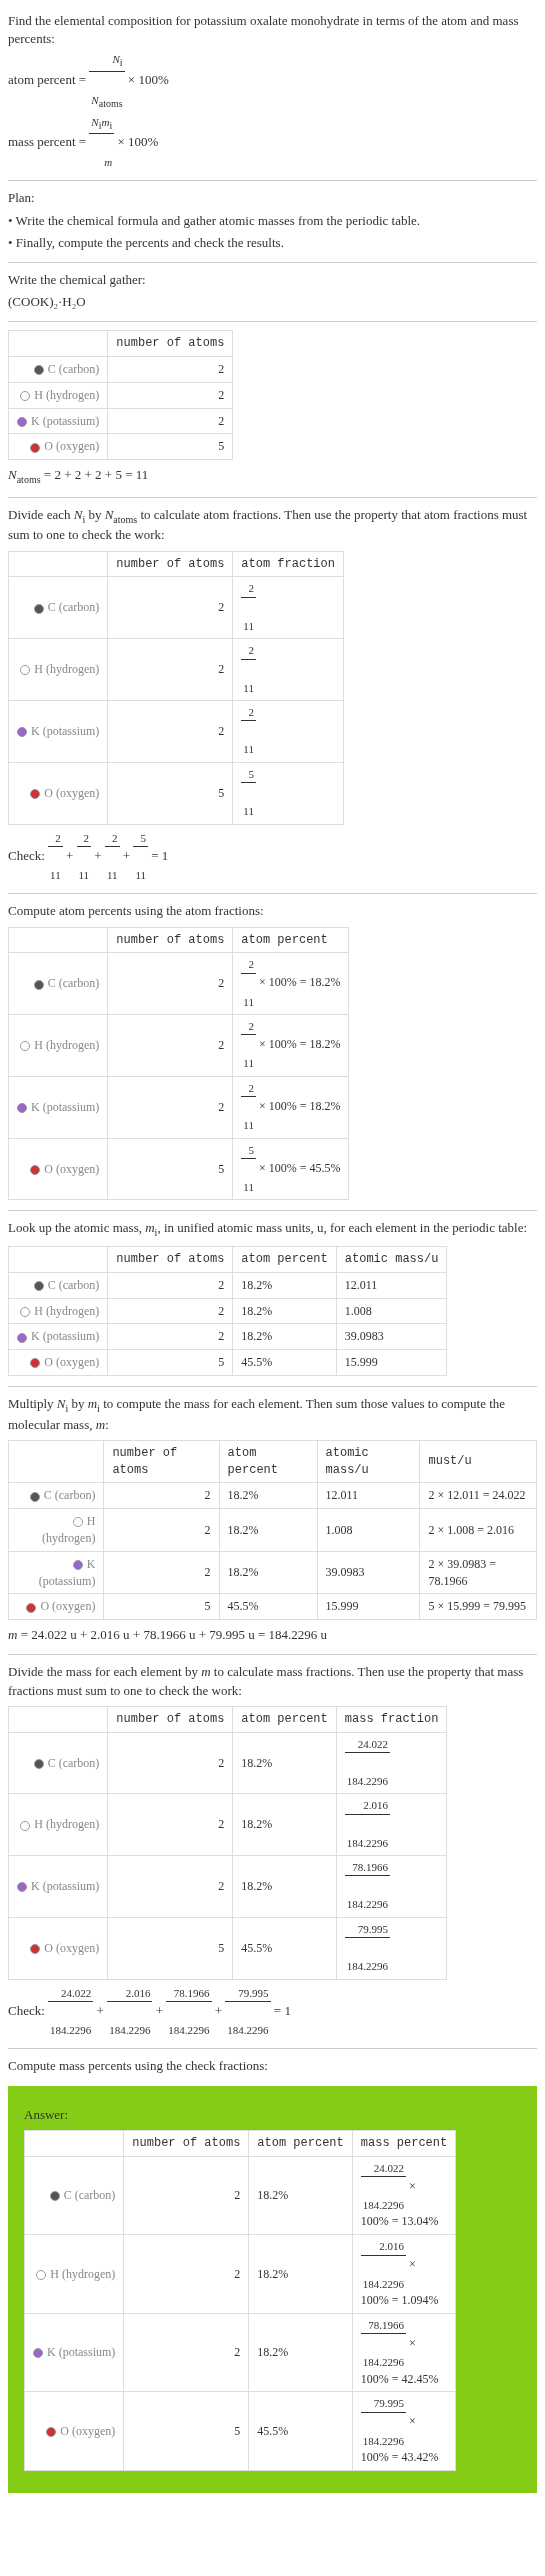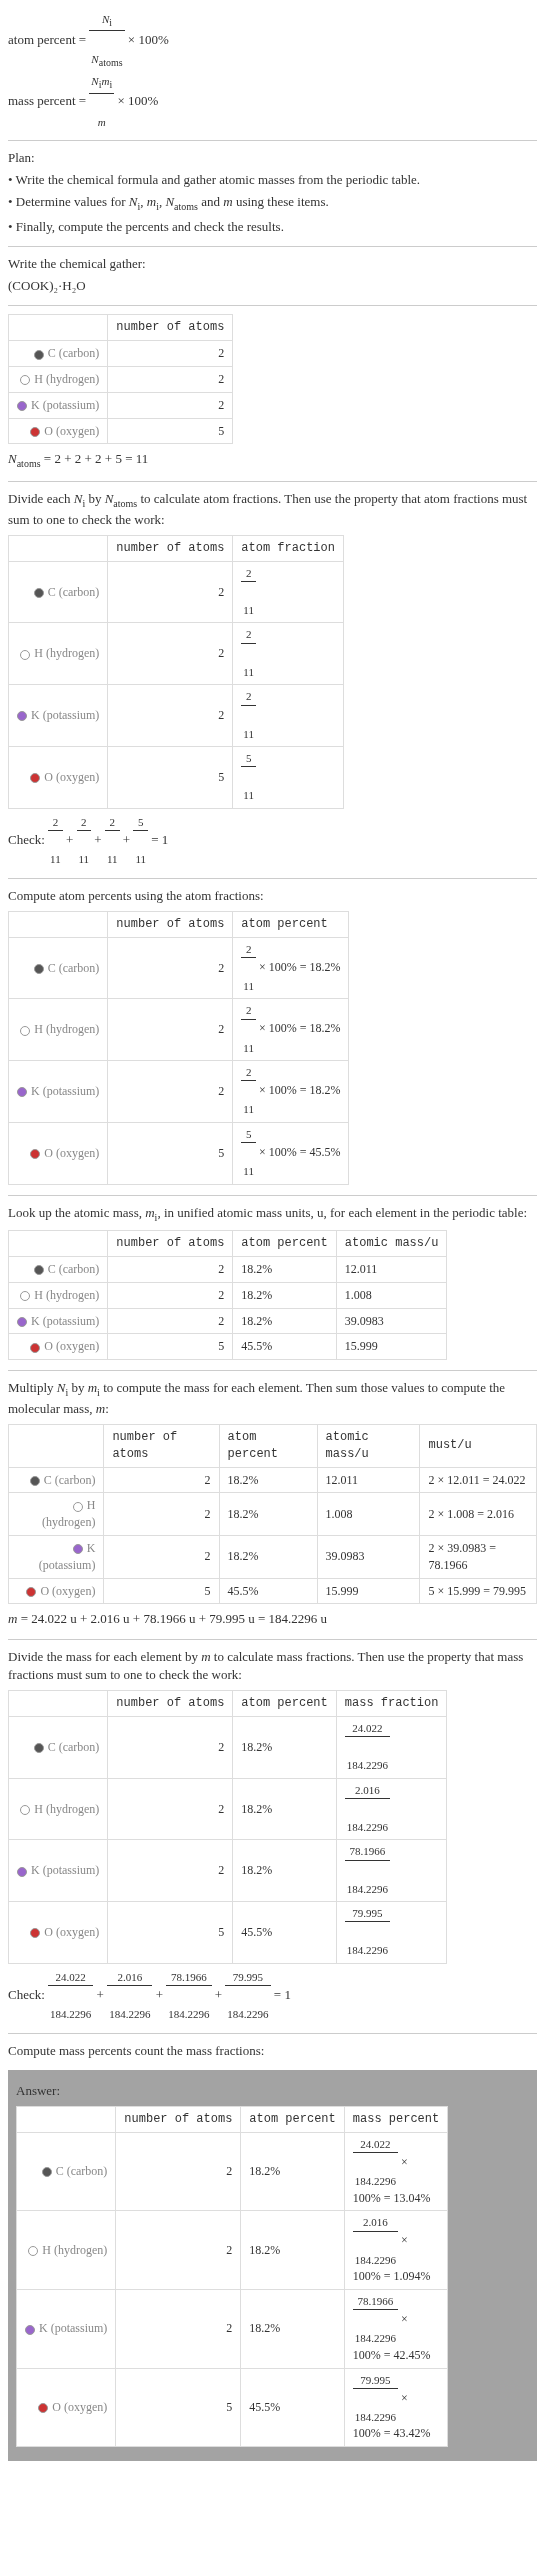--- a/index.html
+++ b/index.html
@@ -10,21 +10,21 @@
   background: #fff;
   width: 545px;
   padding: 8px;
   line-height: 1.4;
 }
 .section { margin-bottom: 10px; }
 hr { border: none; border-top: 1px solid #ccc; margin: 8px 0; }
 .frac {
   display: inline-block;
   vertical-align: middle;
-  text-align: center;
+  text-align: right;
   font-size: 11px;
 }
 .frac .num { display: block; border-bottom: 1px solid #333; padding: 0 2px; }
 .frac .den { display: block; padding: 0 2px; margin-top: 21px; }
 sub { font-size: 10px; vertical-align: sub; }
 .italic { font-style: italic; }
 table {
   border-collapse: collapse;
   margin: 6px 0;
   font-size: 12px;
@@ -44,52 +44,50 @@
   border-radius: 50%;
   margin-right: 4px;
   vertical-align: middle;
   border: 1px solid #999;
 }
 .dot-c { background: #555; }
 .dot-h { background: #fff; }
 .dot-k { background: #9966cc; }
 .dot-o { background: #cc3333; }
 .answer-box {
-  background: #a3a3a3;
-  padding: 8px;
+  background: #84cc16;
+  padding: 16px;
   margin-top: 4px;
 }
 .answer-label { font-weight: normal; margin-bottom: 6px; }
 .answer-box table { background: #fff; }
 .answer-box td, .answer-box th { background: #fff; }
 p { margin: 4px 0; }
 </style>
 </head>
 <body>
 
 <div class="section">
+  <p>Find the elemental composition for potassium oxalate monohydrate in terms of the atom and mass percents:</p>
   <p>
     <span>atom percent</span><span> = </span>
     <span class="frac"><span class="num"><span class="italic">N</span><sub>i</sub></span><span class="den"><span class="italic">N</span><sub>atoms</sub></span></span>
     <span> × 100%</span>
   </p>
   <p>
     <span>mass percent</span><span> = </span>
     <span class="frac"><span class="num"><span class="italic">N</span><sub>i</sub><span class="italic">m</span><sub>i</sub></span><span class="den italic">m</span></span>
     <span> × 100%</span>
   </p>
 </div>
 <hr>
 
 <div class="section">
   <p>Plan:</p>
   <p>• Write the chemical formula and gather atomic masses from the periodic table.</p>
-  <p>
-    <span>• Determine values for </span><span class="italic">N</span><sub>i</sub><span>, </span><span class="italic">m</span><sub>i</sub><span>, </span><span class="italic">N</span><sub>atoms</sub><span> and </span><span class="italic">m</span><span> using these items.</span>
-  </p>
   <p>• Finally, compute the percents and check the results.</p>
 </div>
 <hr>
 
 <div class="section">
   <p>Write the chemical gather:</p>
   <p>(COOK)₂·H₂O</p>
 </div>
 <hr>
 
@@ -331,21 +329,21 @@
     <span class="frac"><span class="num">24.022</span><span class="den">184.2296</span></span><span> + </span>
     <span class="frac"><span class="num">2.016</span><span class="den">184.2296</span></span><span> + </span>
     <span class="frac"><span class="num">78.1966</span><span class="den">184.2296</span></span><span> + </span>
     <span class="frac"><span class="num">79.995</span><span class="den">184.2296</span></span>
     <span> = 1</span>
   </p>
 </div>
 <hr>
 
 <div class="section">
-  <p>Compute mass percents count the mass fractions:</p>
+  <p>Compute mass percents using the check fractions:</p>
 </div>
 
 <div class="answer-box">
   <p class="answer-label">Answer:</p>
   <table>
     <tbody>
         <tr>
           <th></th>
           <th>number of atoms</th>
           <th>atom percent</th>

